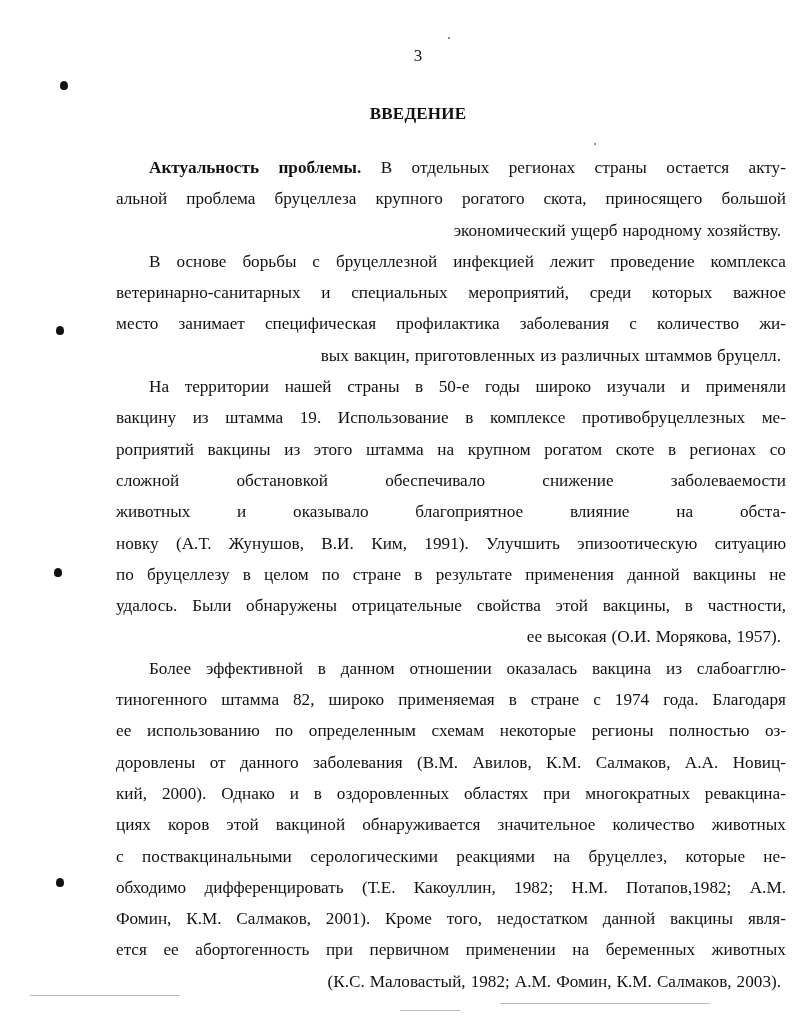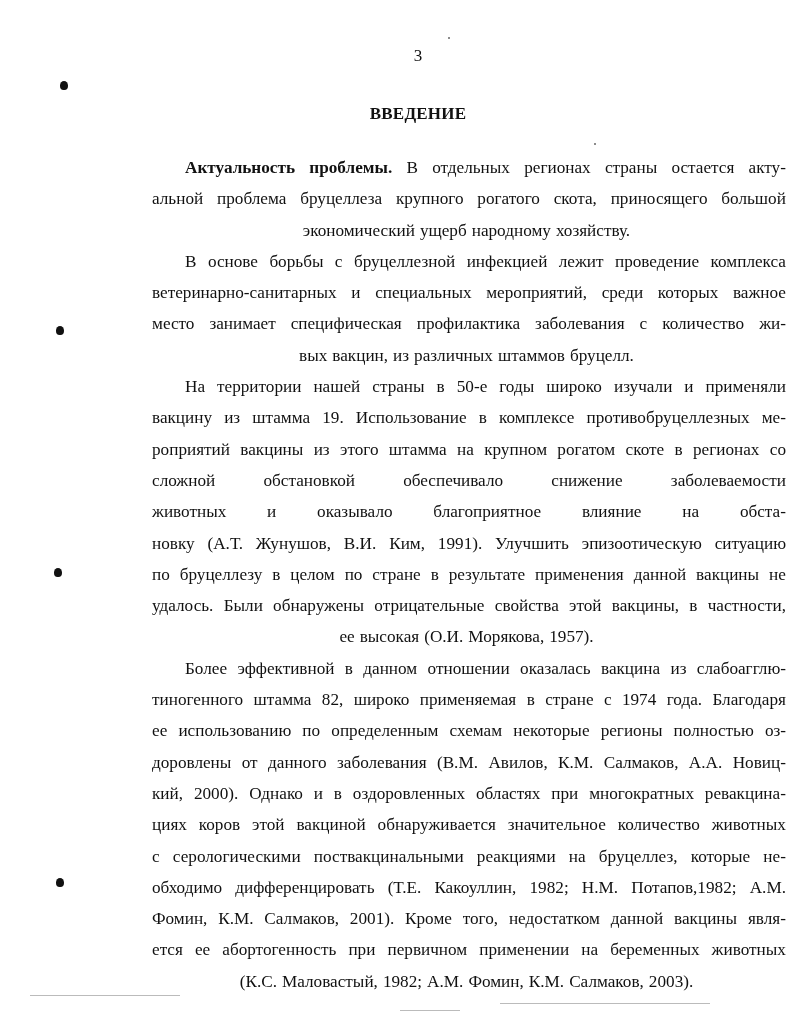--- a/index.html
+++ b/index.html
@@ -15,23 +15,23 @@
   .heading {
     position: absolute; top: 104px; left: 0; width: 836px; text-align: center;
     font-size: 17px; font-weight: bold; letter-spacing: 0.2px;
   }
   .body-text {
     position: absolute; top: 152px; left: 116px; width: 670px;
   }
   .line {
     height: 31.3px; line-height: 31.3px; font-size: 17.2px;
     text-align: justify; text-align-last: justify; white-space: nowrap;
-    display: flex; justify-content: space-between; margin-left: 36px;
-  }
-  .line.last { justify-content: center; }
+    display: flex; justify-content: space-between;
+  }
+  .line.last { justify-content: flex-end; }
   .line.indent { padding-left: 33px; }
   .line span.w { display: inline-block; }
   .line.last span.w { margin-right: 5px; }
   .bold { font-weight: bold; }
   .punch {
     position: absolute; width: 8px; height: 9px; background: #111;
     border-radius: 50% 50% 45% 45%;
   }
   .noise {
     position: absolute; height: 1px; background: #bbb;
@@ -111,20 +111,21 @@
         <span class="w">специфическая</span>
         <span class="w">профилактика</span>
         <span class="w">заболевания</span>
         <span class="w">с</span>
         <span class="w">количество</span>
         <span class="w">жи-</span>
       </div>
       <div class="line last">
         <span class="w">вых</span>
         <span class="w">вакцин,</span>
+        <span class="w">приготовленных</span>
         <span class="w">из</span>
         <span class="w">различных</span>
         <span class="w">штаммов</span>
         <span class="w">бруцелл.</span>
       </div>
     </div>
     <div>
       <div class="line indent">
         <span class="w">На</span>
         <span class="w">территории</span>
@@ -288,22 +289,22 @@
         <span class="w">коров</span>
         <span class="w">этой</span>
         <span class="w">вакциной</span>
         <span class="w">обнаруживается</span>
         <span class="w">значительное</span>
         <span class="w">количество</span>
         <span class="w">животных</span>
       </div>
       <div class="line">
         <span class="w">с</span>
+        <span class="w">поствакцинальными</span>
         <span class="w">серологическими</span>
-        <span class="w">поствакцинальными</span>
         <span class="w">реакциями</span>
         <span class="w">на</span>
         <span class="w">бруцеллез,</span>
         <span class="w">которые</span>
         <span class="w">не-</span>
       </div>
       <div class="line">
         <span class="w">обходимо</span>
         <span class="w">дифференцировать</span>
         <span class="w">(Т.Е.</span>

